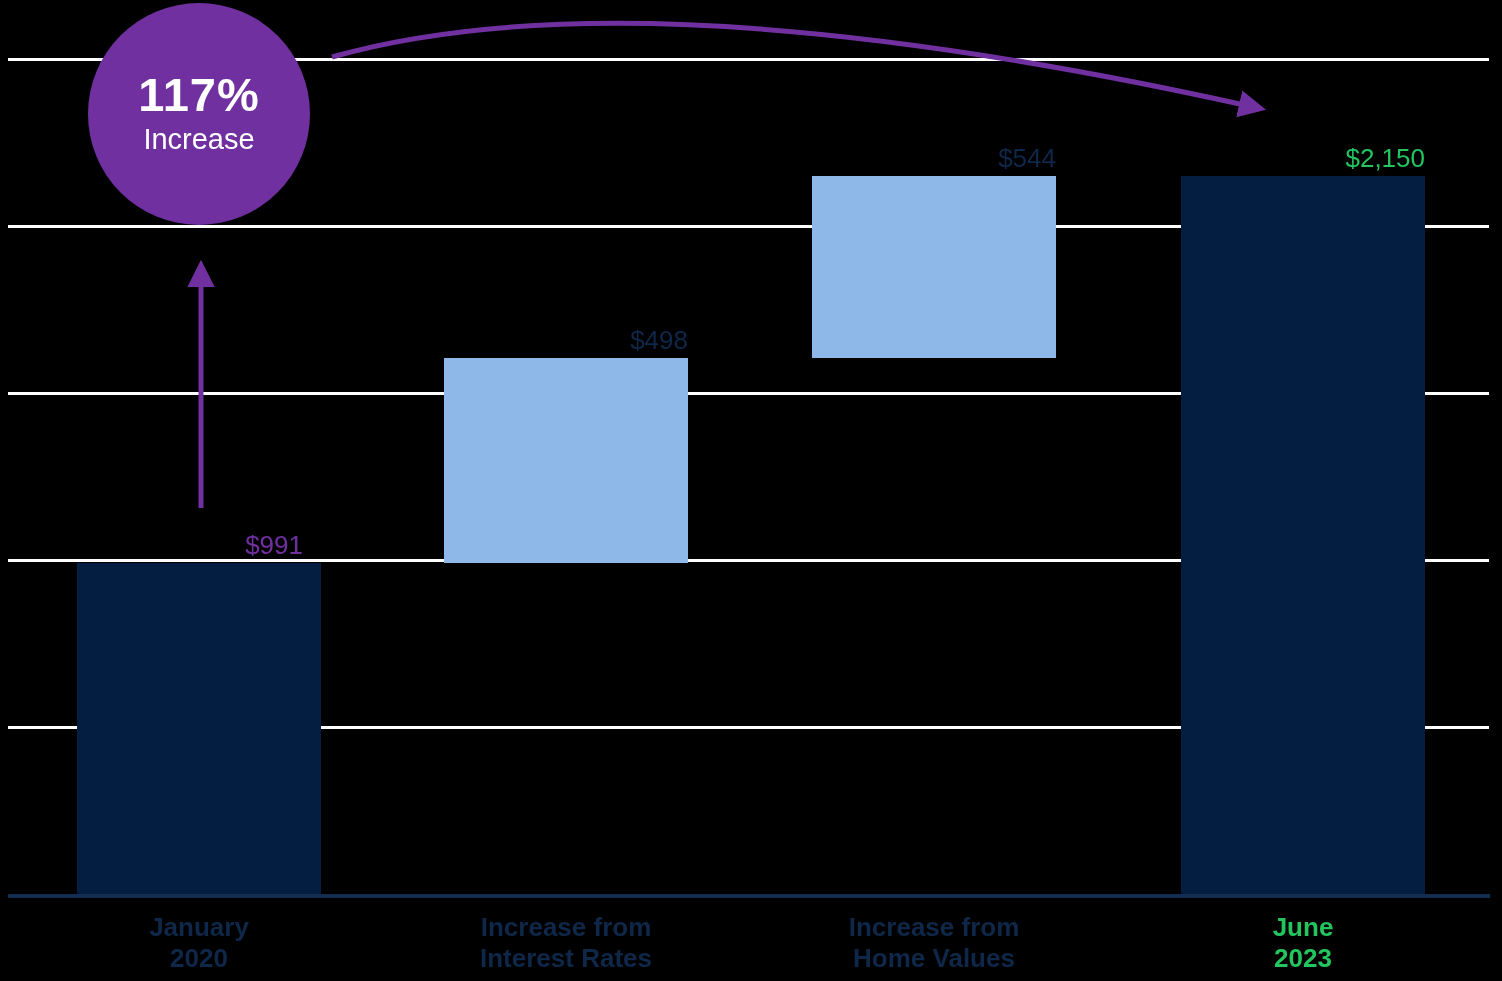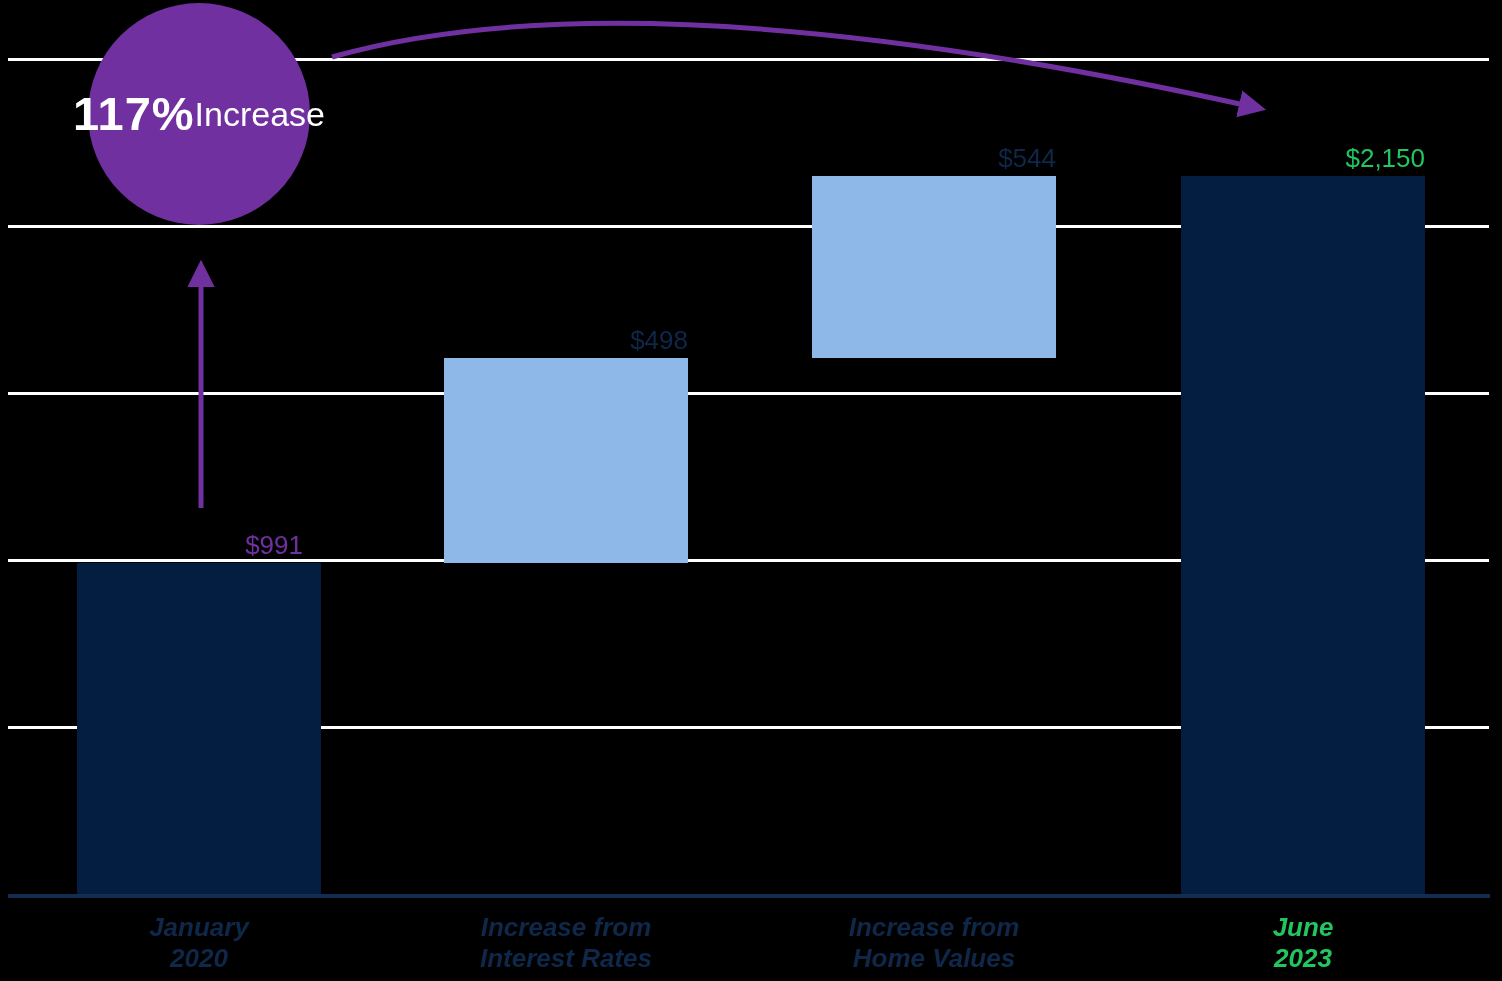--- a/index.html
+++ b/index.html
@@ -4,27 +4,27 @@
 <style>
   html,body{margin:0;padding:0;}
   body{width:1502px;height:981px;overflow:hidden;font-family:"Liberation Sans",sans-serif;}
   #chart{position:relative;width:1502px;height:981px;}
   .gridline{position:absolute;left:8px;width:1481px;height:3px;z-index:1;}
   #axis-line{position:absolute;left:8px;top:894px;width:1482px;height:4px;z-index:2;}
   .bar{position:absolute;width:244px;z-index:3;}
   .value-label{position:absolute;width:244px;height:32px;text-align:right;
     font-size:26px;font-weight:400;z-index:4;line-height:32px;}
   .category-label{position:absolute;top:912px;width:300px;text-align:center;
-    font-size:26px;font-weight:700;line-height:31px;z-index:4;font-style:italic;}
+    font-size:26px;font-weight:700;line-height:31px;z-index:4;}
   #arrows{position:absolute;left:0;top:0;z-index:5;pointer-events:none;}
   #badge{position:absolute;left:88px;top:3px;width:222px;height:222px;border-radius:50%;
-    display:flex;flex-direction:row;align-items:center;justify-content:center;
+    display:flex;flex-direction:column;align-items:center;justify-content:center;
     color:#ffffff;z-index:6;text-align:center;}
   #badge-headline{font-size:47px;font-weight:700;line-height:50px;letter-spacing:1px;}
-  #badge-subtext{font-size:34px;font-weight:400;line-height:38px;}
+  #badge-subtext{font-size:29px;font-weight:400;line-height:38px;}
 </style>
 </head>
 <body>
 
 <div id="chart" style="background: rgb(0, 0, 0);">
 
   <div id="axis-line" style="background: rgb(19, 44, 82);"></div>
 
   <svg id="arrows" width="1502" height="981" viewBox="0 0 1502 981">
     <defs>

